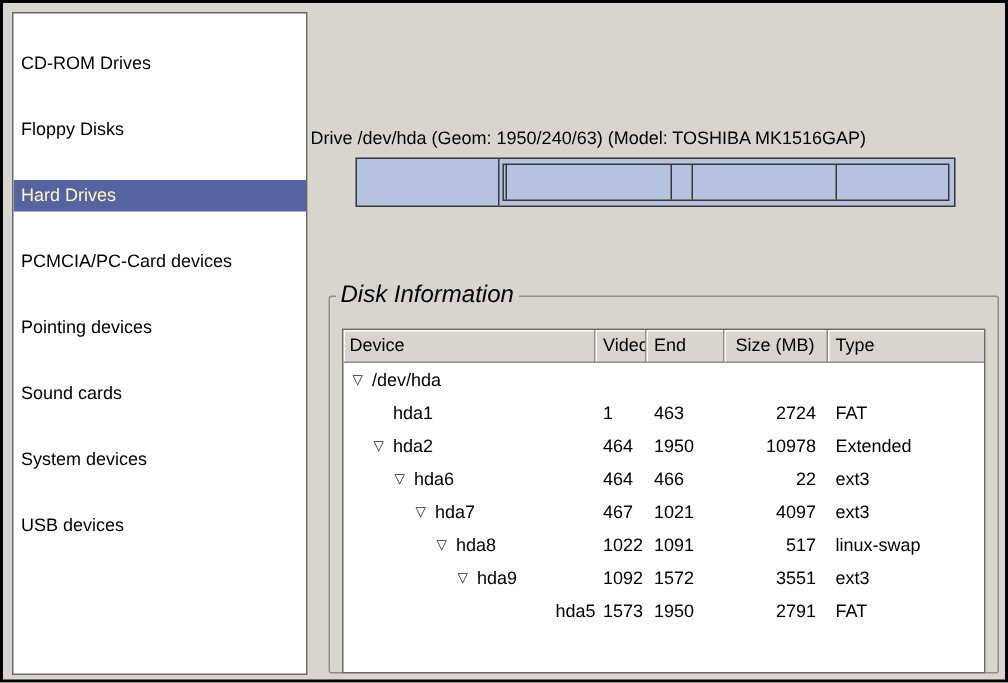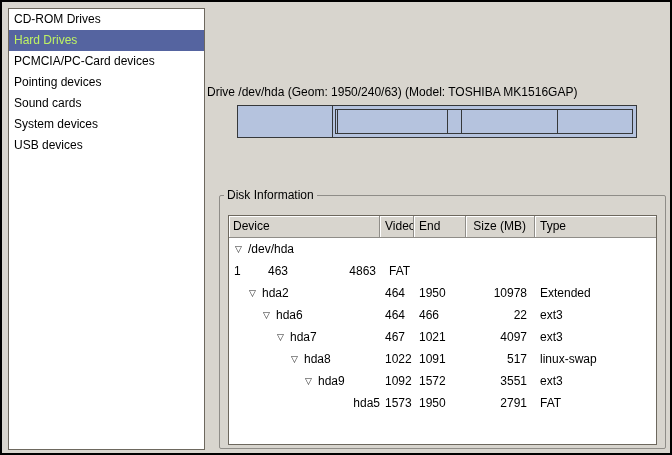--- a/index.html
+++ b/index.html
@@ -10,76 +10,77 @@
     position:relative; width:672px; height:455px;
     background:var(--win-bg,#d8d5ce);
     border:2px solid #000; overflow:hidden;
   }
 
   
   .listbox {
     position:absolute; left:6px; top:6px; width:197px; height:442px;
     background:#fff; border:1px solid #6d685e; overflow:hidden;
   }
-  .list-item { height:21px; line-height:21px; padding-left:5px; white-space:nowrap; cursor:default; }
-  .list-item.selected { background:var(--sel-color,#5564a0); color:#bef264; }
+  .list-item { height:21px; line-height:21px; padding-left:5px; white-space:nowrap; cursor:default;margin-top:23px; }
+  .list-item.selected { background:var(--sel-color,#5564a0); color:#fef9c3; }
 
   
   .drive-label { position:absolute; left:205px; top:83px; width:460px; text-align:left; white-space:nowrap; }
   .partition-bar {
     position:absolute; left:235px; top:103px; width:400px; height:33px;
     background:var(--bar-fill,#b5c3de); border:1px solid #36383a;
   }
   .bar-divider { position:absolute; top:0; bottom:0; width:1px; background:#36383a; }
   .bar-extended { position:absolute; top:3px; bottom:3px; right:3px; border:1px solid #36383a; }
 
   
   .frame {
     position:absolute; left:217px; top:186px; width:447px; height:261px;
     border:1px solid #8f8d88; border-radius:2px; padding:0;
   }
   .frame legend {
     margin-left:4px; padding:0 3px; background:var(--win-bg,#d8d5ce);
-    font-size:12px; white-space:nowrap;
+    font-size:16px; white-space:nowrap;font-style:italic;
   }
 
   
   .disk-table {
     position:absolute; left:8px; top:13px; width:429px; height:230px;
     border:1px solid #6d685e; background:#fff; overflow:hidden;
   }
   .thead { display:flex; height:22px; }
   .th {
     background:var(--win-bg,#d8d5ce);
     border-right:1px solid #8f8d88; border-bottom:1px solid #8f8d88;
     box-shadow:inset 1px 1px 0 #fff;
     height:22px; line-height:21px; padding-left:4px;
     white-space:nowrap; overflow:hidden; cursor:default;
   }
   .th.c-type { border-right:none; }
   .tr { display:flex; height:22px; }
   .td { line-height:22px; white-space:nowrap; overflow:hidden; cursor:default; }
-  .c-device { width:151px; }
+  .c-device { width:168px; }
   .td.c-device { display:flex; align-items:center; }
   .c-start { width:34px; padding-left:5px; }
   .c-end { width:52px; padding-left:5px; }
   .c-size { width:69px; text-align:right; padding-right:8px; }
   .c-type { flex:1; padding-left:5px; }
   .expander {
     display:inline-block; flex:0 0 13px; width:13px;
     font-size:9px; line-height:22px; color:#1a1a1a; text-align:left;
   }
 </style>
 </head>
 <body>
 
 <div class="window">
 
   <div class="listbox">
       <div class="list-item">CD-ROM Drives</div>
+      <div class="list-item">Floppy Disks</div>
       <div class="list-item selected">Hard Drives</div>
       <div class="list-item">PCMCIA/PC-Card devices</div>
       <div class="list-item">Pointing devices</div>
       <div class="list-item">Sound cards</div>
       <div class="list-item">System devices</div>
       <div class="list-item">USB devices</div>
     </div>
 
   <div class="drive-label">Drive /dev/hda (Geom: 1950/240/63) (Model: TOSHIBA MK1516GAP)</div>
 
@@ -108,23 +109,27 @@
             <div class="td c-device" style="padding-left: 6px;">
               <span class="expander">▽</span>
               <span>/dev/hda</span>
             </div>
             <div class="td c-start"></div>
             <div class="td c-end"></div>
             <div class="td c-size"></div>
             <div class="td c-type"></div>
           </div>
           <div class="tr">
+            <div class="td c-device" style="padding-left: 20px;">
+              <span class="expander"></span>
+              <span>hda1</span>
+            </div>
             <div class="td c-start">1</div>
             <div class="td c-end">463</div>
-            <div class="td c-size">4863</div>
+            <div class="td c-size">2724</div>
             <div class="td c-type">FAT</div>
           </div>
           <div class="tr">
             <div class="td c-device" style="padding-left: 20px;">
               <span class="expander">▽</span>
               <span>hda2</span>
             </div>
             <div class="td c-start">464</div>
             <div class="td c-end">1950</div>
             <div class="td c-size">10978</div>

